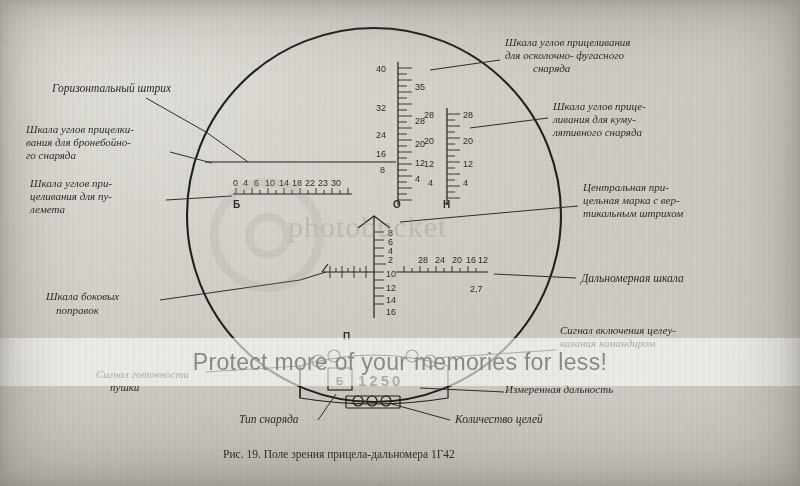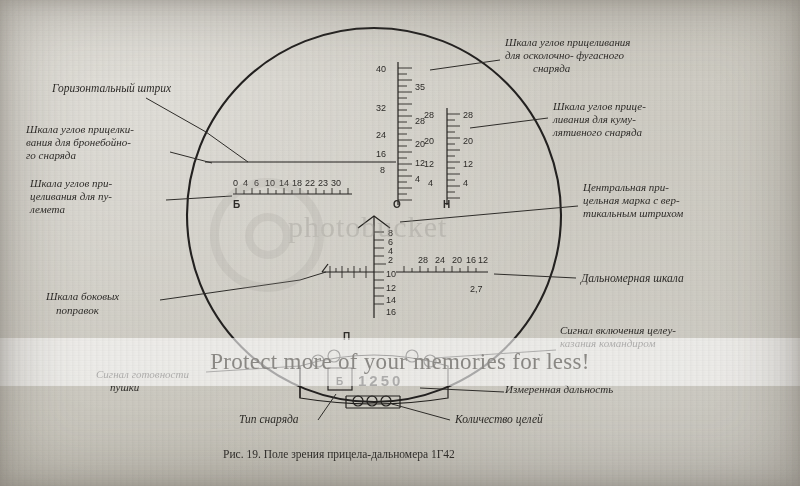--- a/index.html
+++ b/index.html
@@ -44,21 +44,21 @@
   .retthin{stroke:#2a2825;stroke-width:0.9;fill:none;}
   .circle{stroke:#232120;stroke-width:2.1;fill:none;}
   
   .wm{
     position:absolute;left:0;right:0;top:338px;height:48px;
     background:rgba(255,255,255,0.62);
     display:flex;align-items:center;justify-content:center;
     pointer-events:none;
   }
   .wm span{
-    font-family:Liberation Serif, serif;
+    font-family:Liberation Sans, sans-serif;
     font-size:23px;color:#8c8a86;letter-spacing:.3px;
   }
   .pbwm{
     position:absolute;left:210px;top:170px;width:380px;height:115px;
     pointer-events:none;opacity:.35;
   }
   .pbwm .pbtext{
     font-family:"Liberation Serif", serif;font-size:30px;color:#9a9791;
     position:absolute;left:78px;top:40px;letter-spacing:1px;
   }

